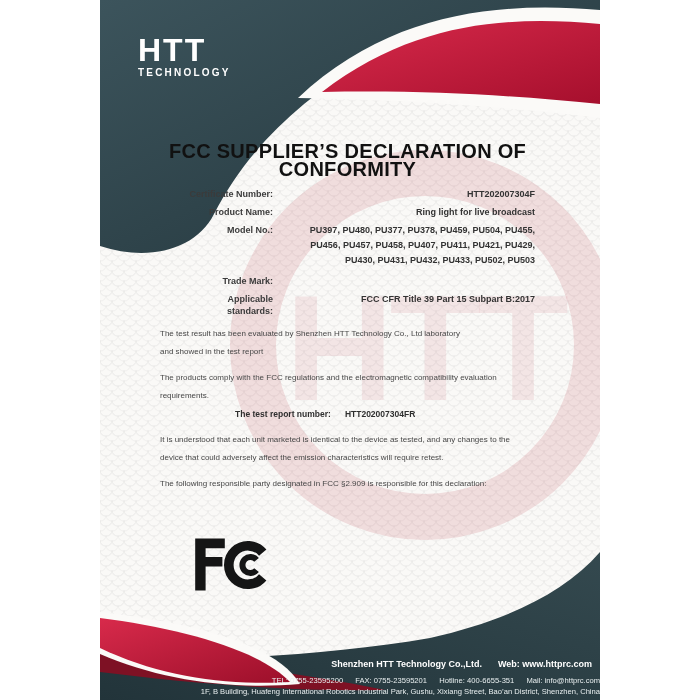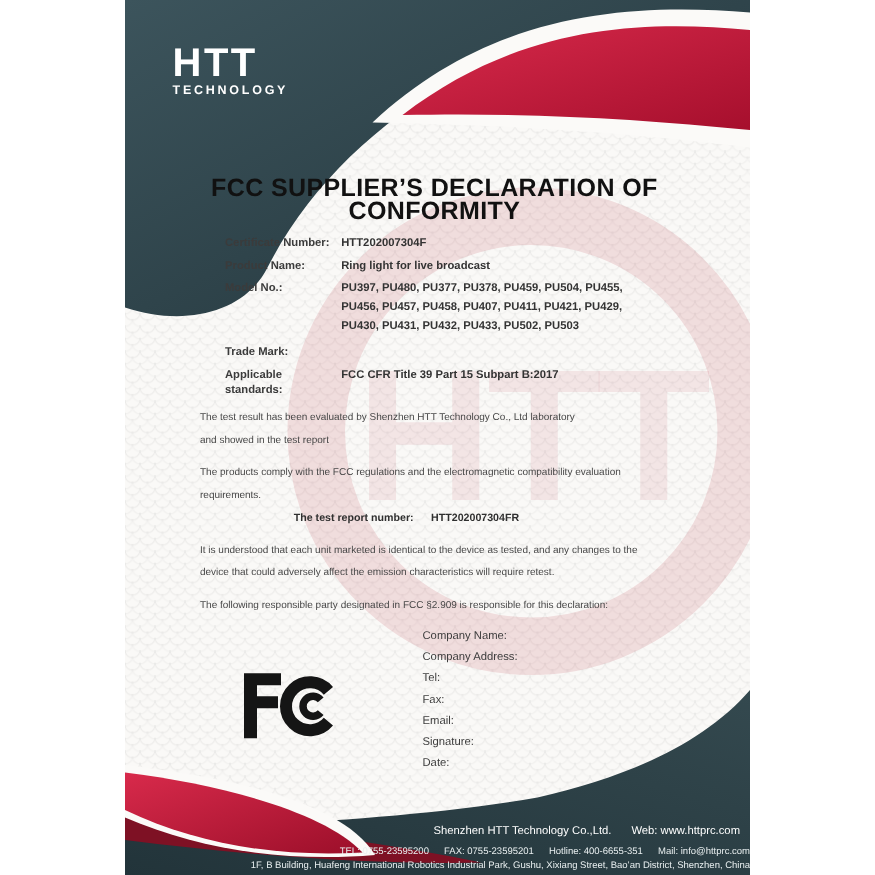--- a/index.html
+++ b/index.html
@@ -21,39 +21,39 @@
 
   
   .logo{left:38px;top:34px;color:#ffffff;}
   .logo .big{font-size:32px;font-weight:bold;letter-spacing:2px;line-height:32px;}
   .logo .sub{font-size:10px;font-weight:bold;letter-spacing:2.2px;margin-top:1px;}
 
   
   .content{left:60px;top:142px;width:375px;color:#3a3a3a;}
   .doc-title{font-size:20px;font-weight:bold;color:#111;text-align:center;
              letter-spacing:0.3px;line-height:18px;margin-bottom:10px;}
-  .cert-table{margin-top:8px;}
+  .cert-table{margin-top:8px;text-align:right;}
   .row{display:flex;padding-left:20px;margin-bottom:6px;line-height:12px;}
   .lbl{flex:0 0 93px;font-size:9px;font-weight:bold;color:#3b3b3b;}
   .val{flex:1;font-size:9px;font-weight:bold;color:#333;}
   .val .mline{line-height:18px;margin-top:-3px;}
   .para{font-size:8px;line-height:18px;color:#474747;margin-top:8px;}
   .para.narrow{max-width:310px;}
   .report-line{font-size:8.5px;font-weight:bold;color:#2f2f2f;line-height:18px;padding-left:75px;}
   .report-line .num{margin-left:14px;}
 
   
   .party{display:flex;margin-top:10px;}
   .fcc-box{flex:0 0 80px;margin-left:32px;margin-top:26px;}
   .party-fields{margin-left:66px;}
   .party-fields .pf{font-size:9px;color:#3c3c3c;line-height:10px;margin-bottom:7px;}
   .party-fields .pf.gap{margin-top:4px;}
 
   
-  .foot1{right:8px;bottom:30px;text-align:right;color:#ffffff;font-size:9px;font-weight:normal;line-height:12px;}
+  .foot1{right:8px;bottom:30px;text-align:right;color:#ffffff;font-size:9px;font-weight:bold;line-height:12px;}
   .foot1 .web{margin-left:16px;}
   .foot2{left:0;right:0;bottom:3px;text-align:right;color:#e9eff0;font-size:7.6px;line-height:11px;font-weight:normal;}
   .foot2 .seg{margin-left:10px;}
 </style>
 </head>
 <body>
 
 <div class="canvas">
   <div class="sheet">
 
@@ -140,29 +140,20 @@
       <div class="para">The following responsible party designated in FCC §2.909 is responsible for this declaration:</div>
 
       <div class="party">
         <div class="fcc-box">
           <svg viewBox="0 0 100 90" width="80" height="72">
             <path d="M4,12 h37 v12 h-24 v11 h21 v12 h-21 v30 h-13 z" fill="#151515"></path>
             <path d="M88.4,29.6 A24,24 0 1 0 88.4,60.4" fill="none" stroke="#151515" stroke-width="12"></path>
             <path d="M80.7,38.6 A10,10 0 1 0 80.7,51.4" fill="none" stroke="#151515" stroke-width="7.5"></path>
           </svg>
         </div>
-        <div class="party-fields">
-          <div class="pf">Company Name:</div>
-          <div class="pf">Company Address:</div>
-          <div class="pf">Tel:</div>
-          <div class="pf">Fax:</div>
-          <div class="pf">Email:</div>
-          <div class="pf gap">Signature:</div>
-          <div class="pf gap">Date:</div>
-        </div>
       </div>
     </div>
 
     <div class="layer foot1">
       <span>Shenzhen HTT Technology Co.,Ltd.</span><span class="web">Web: www.httprc.com</span>
     </div>
     <div class="layer foot2">
       <div>
         <span class="seg">TEL: 0755-23595200</span>
         <span class="seg">FAX: 0755-23595201</span>

